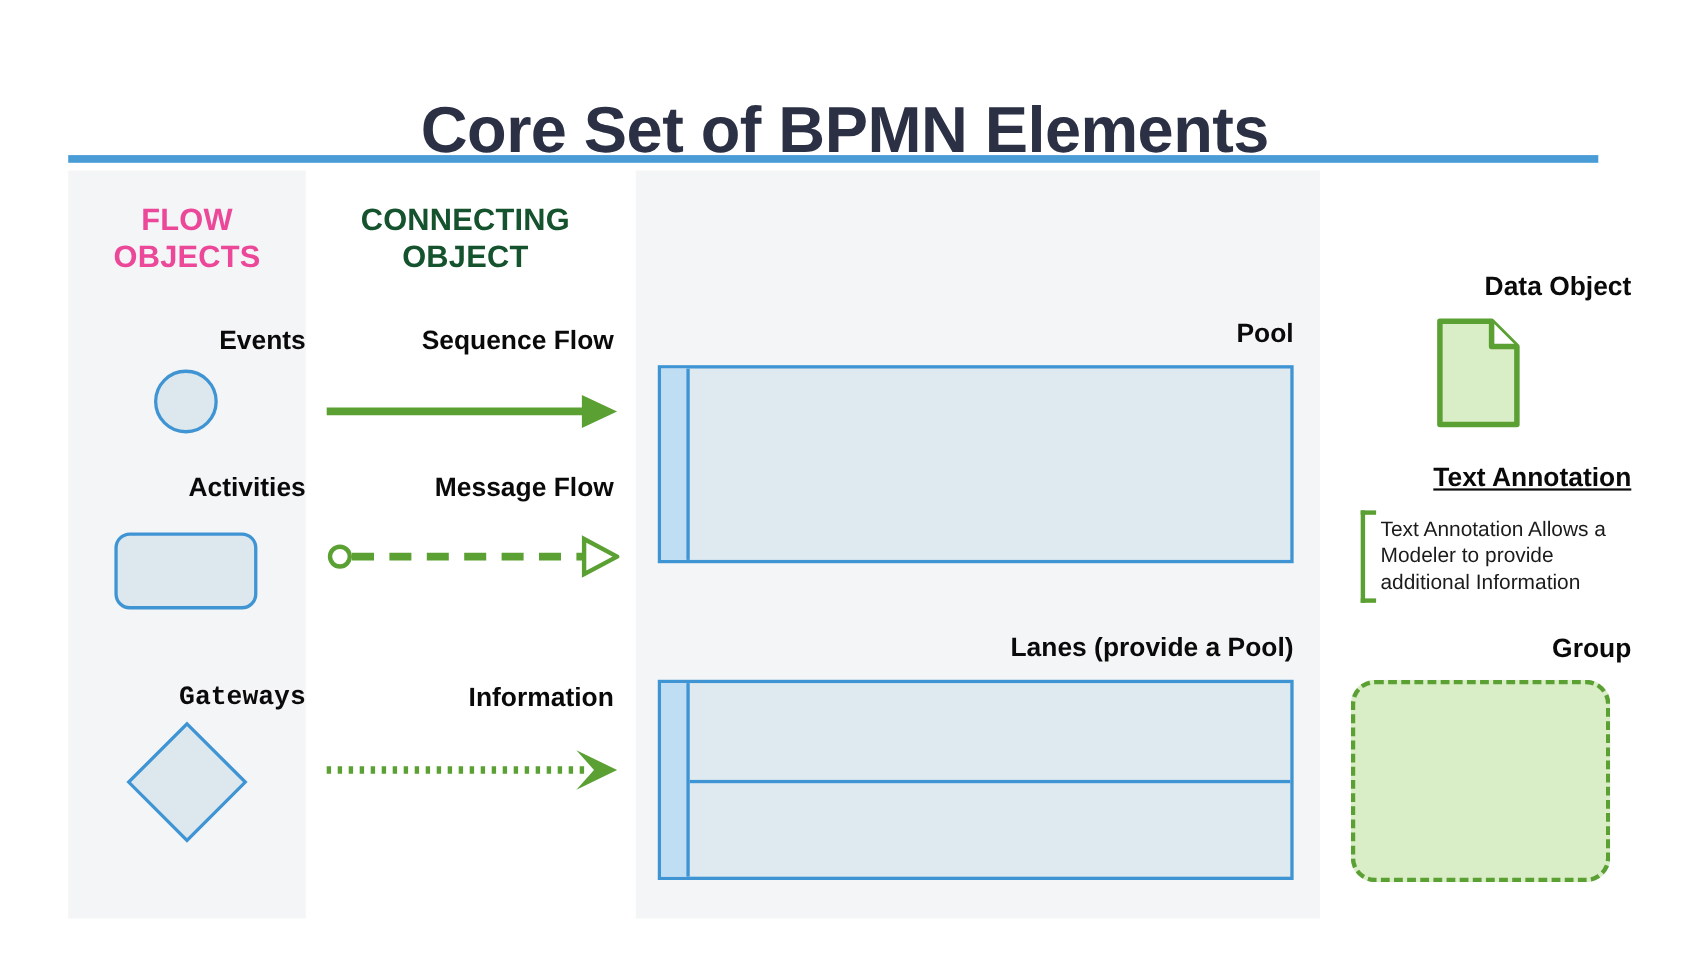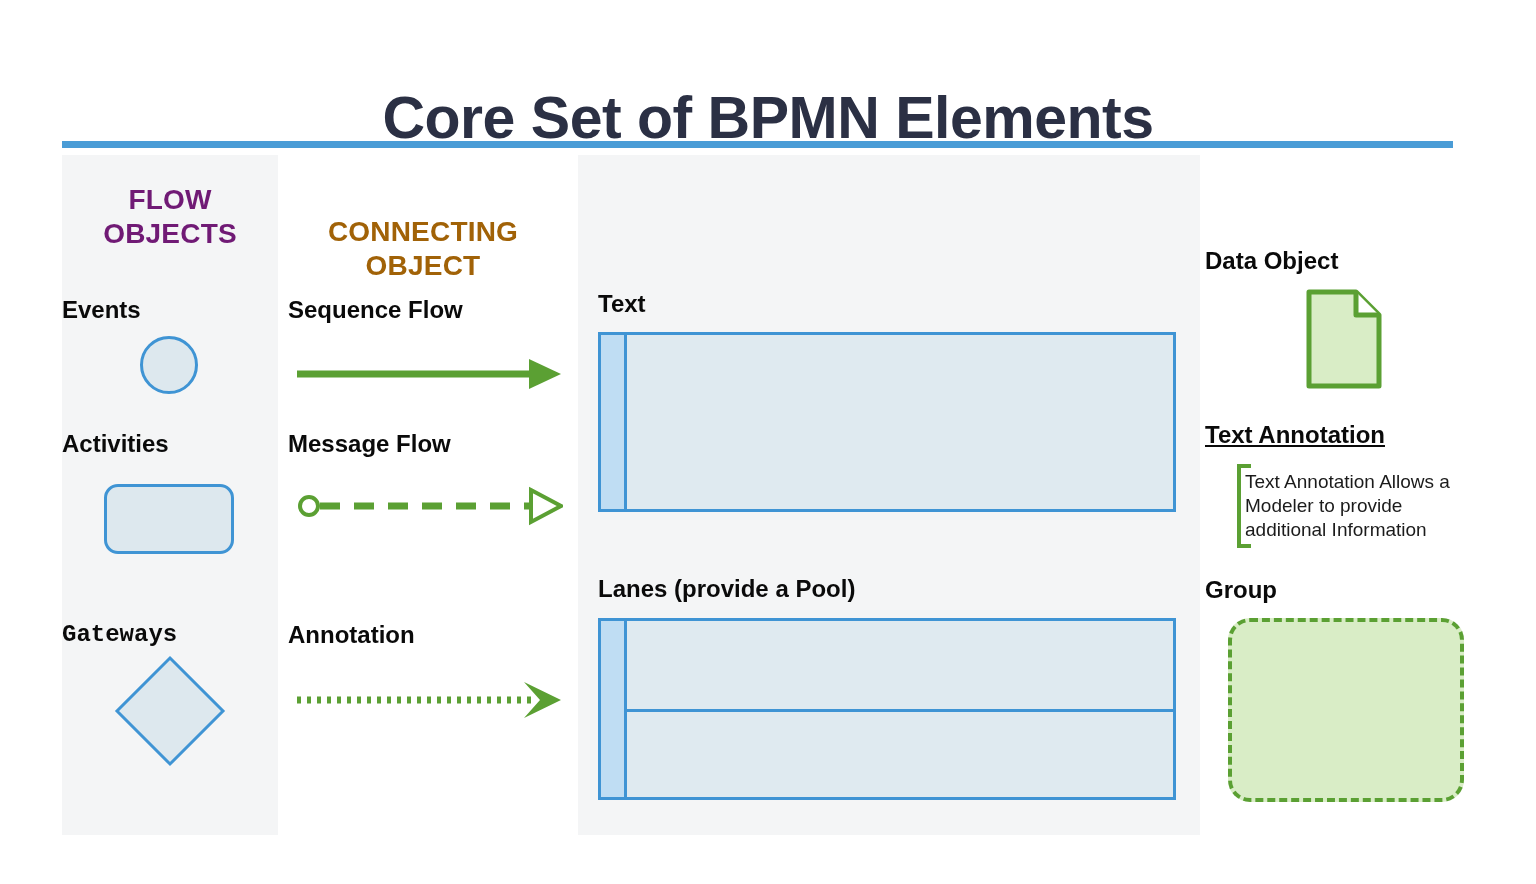--- a/index.html
+++ b/index.html
@@ -54,32 +54,32 @@
 
   
   .sec-head {
     position: absolute;
     text-align: center;
     font-size: 28px;
     font-weight: bold;
     line-height: 1.22;
     letter-spacing: 0.2px;
   }
-  .sec-head.blue  { color: #701a75; }
-  .sec-head.green { color: #a16207; margin-top: 32px; }
+  .sec-head.blue  { color: #ec4899; }
+  .sec-head.green { color: #14532d; }
 
   .hd-flow { left: 62px;  top: 183px; width: 216px; }
   .hd-conn { left: 288px; top: 183px; width: 270px; }
   .hd-swim { left: 578px; top: 183px; width: 622px; }
   .hd-arti { left: 1205px; top: 183px; width: 278px; }
 
   
   .item-label {
     position: absolute;
-    text-align: left;
+    text-align: right;
     font-size: 24px;
     font-weight: bold;
     color: #0a0a0a;
     line-height: 1.2;
   }
 
   .lb-events     { left: 62px;  top: 296px; width: 216px; }
   .lb-activities { left: 62px;  top: 430px; width: 216px; }
   .lb-gateways   { left: 62px;  top: 621px; width: 216px; font-family: Liberation Mono, monospace; }
 
@@ -206,21 +206,21 @@
     left: 0; top: 0;
     width: 14px;
     height: 84px;
     border-left: 4px solid #5ba033;
     border-top: 4px solid #5ba033;
     border-bottom: 4px solid #5ba033;
     box-sizing: border-box;
   }
   .ta-text {
     position: absolute;
-    left: 8px;
+    left: 18px;
     top: 6px;
     width: 214px;
     font-size: 19px;
     line-height: 1.27;
     color: #1b1b1b;
     font-weight: normal;
   }
   .group-box {
     position: absolute;
     left: 1228px;
@@ -270,29 +270,29 @@
 
   <div class="item-label lb-msgflow">Message Flow</div>
   <div class="connector cn-msg">
     <svg width="268" height="44" viewBox="0 0 268 44">
       <circle cx="14" cy="22" r="9" fill="#ffffff" stroke="#5ba033" stroke-width="4"></circle>
       <line x1="25" y1="22" x2="236" y2="22" stroke="#5ba033" stroke-width="7" stroke-dasharray="20 14"></line>
       <polygon points="236,6 266,22 236,38" fill="#ffffff" stroke="#5ba033" stroke-width="4"></polygon>
     </svg>
   </div>
 
-  <div class="item-label lb-assoc">Annotation</div>
+  <div class="item-label lb-assoc">Information</div>
   <div class="connector cn-asso">
     <svg width="268" height="44" viewBox="0 0 268 44">
       <line x1="2" y1="22" x2="236" y2="22" stroke="#5ba033" stroke-width="7" stroke-dasharray="4 6"></line>
       <polygon points="229,4 266,22 229,40 245,22" fill="#5ba033"></polygon>
     </svg>
   </div>
 
-  <div class="item-label lb-pool">Text</div>
+  <div class="item-label lb-pool">Pool</div>
   <div class="pool">
     <div class="pool-header"></div>
   </div>
 
   <div class="item-label lb-lanes">Lanes (provide a Pool)</div>
   <div class="lanes">
     <div class="lanes-header"></div>
     <div class="lane-divider"></div>
   </div>
 

